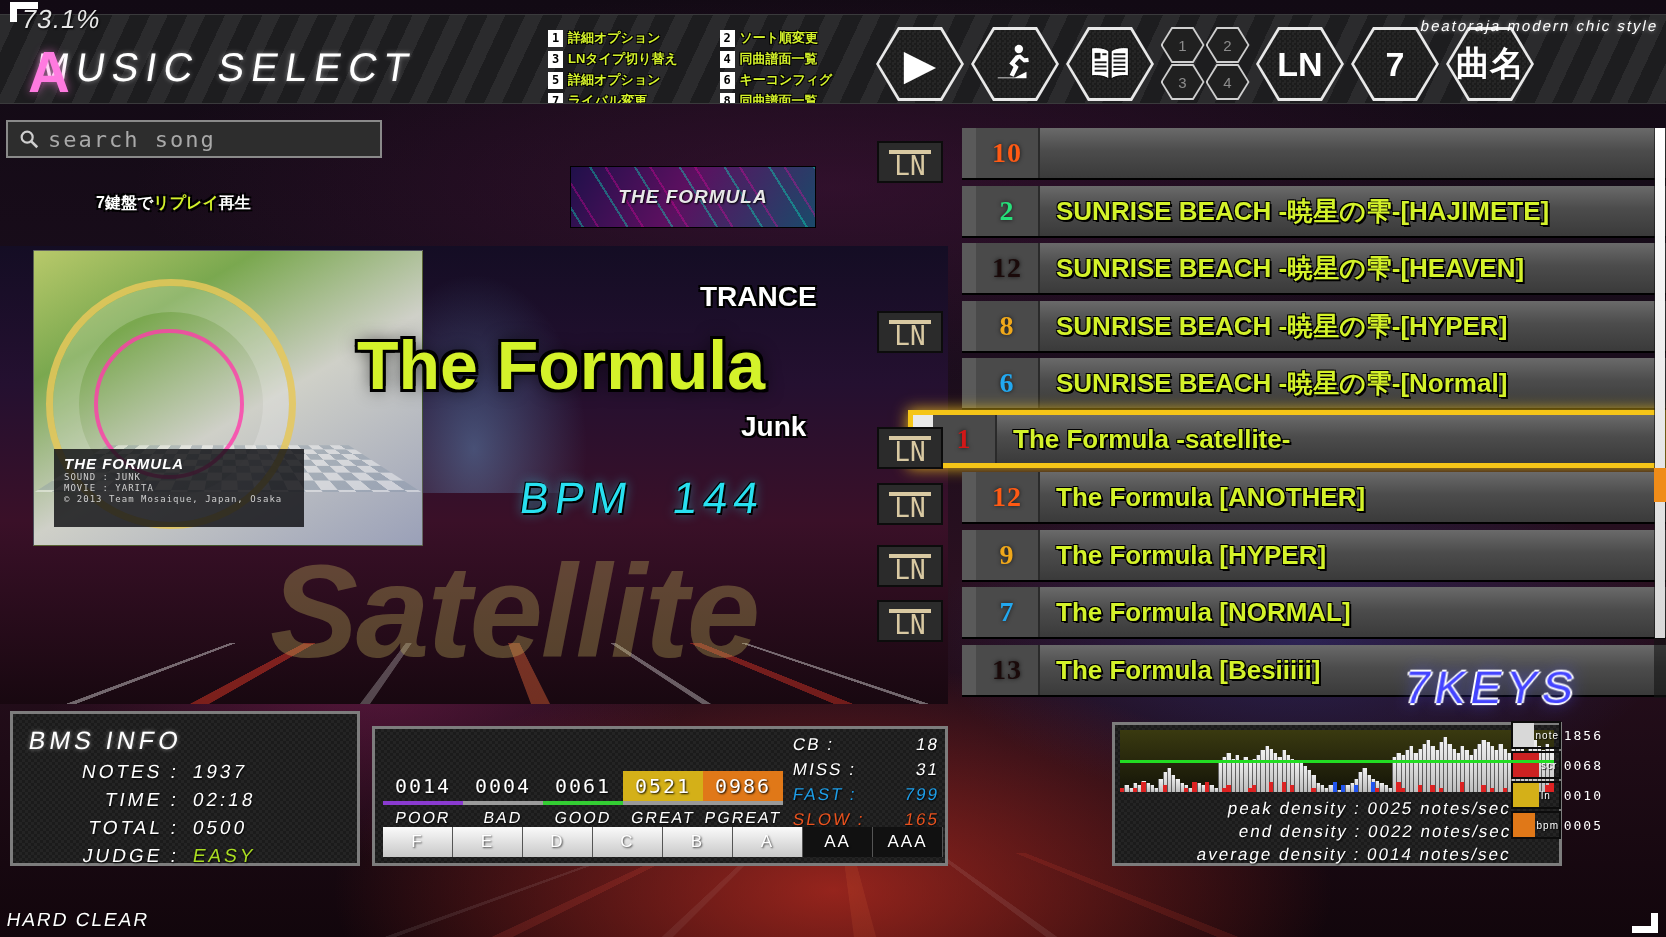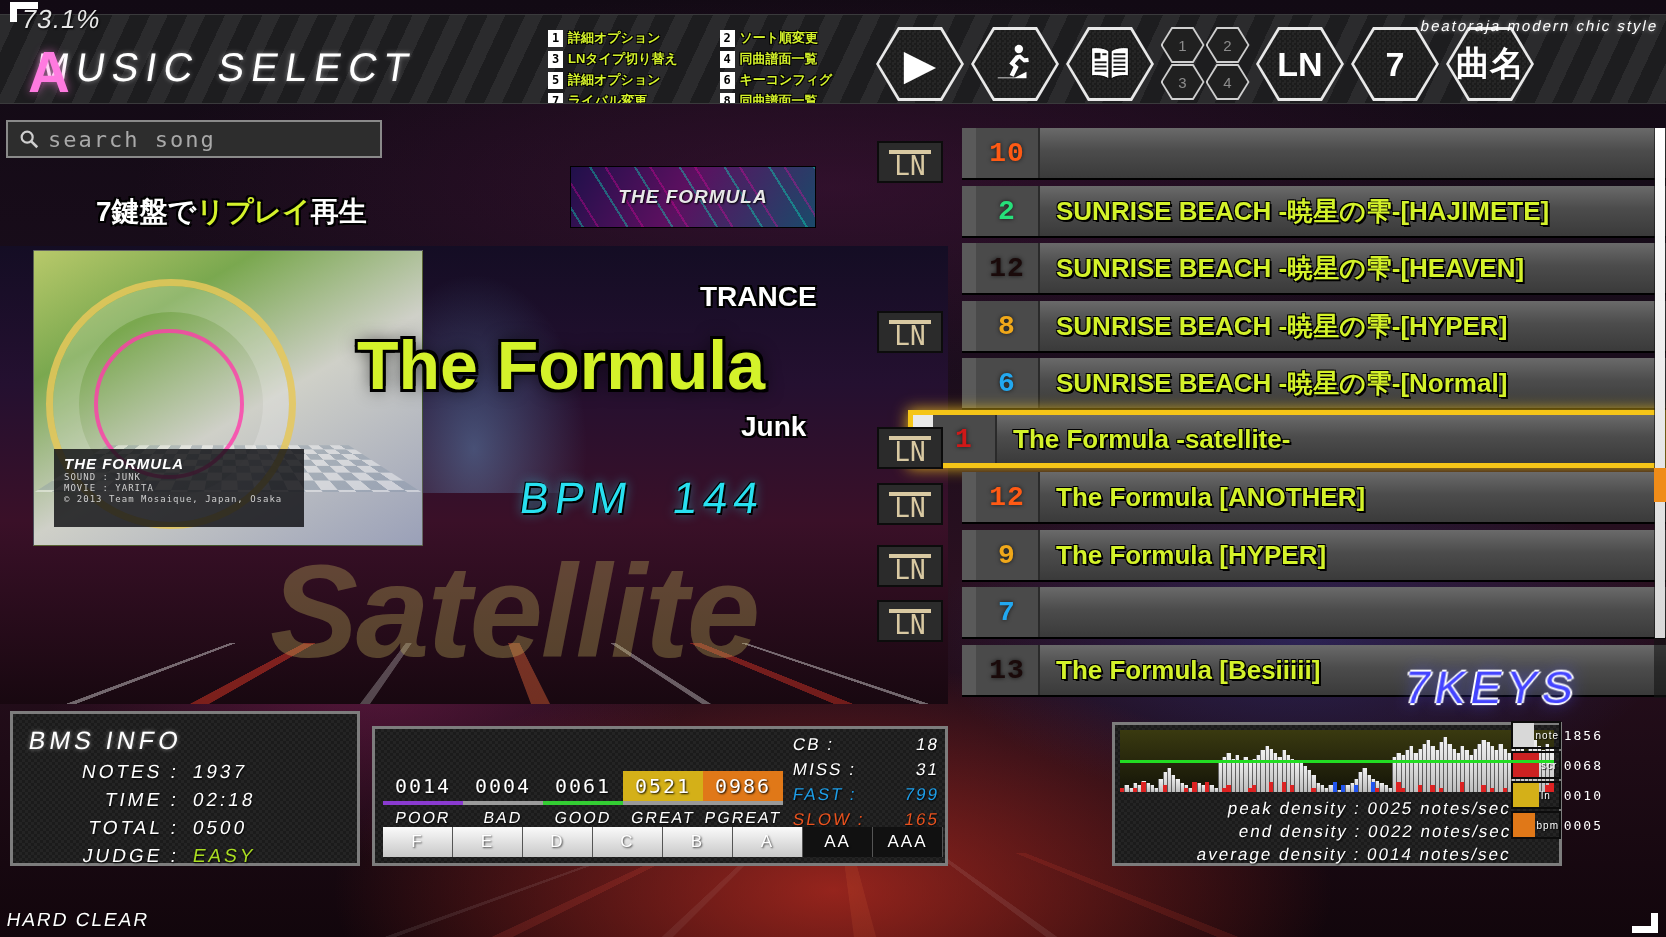--- a/index.html
+++ b/index.html
@@ -68,21 +68,21 @@
   
   #search { position:absolute; left:6px; top:120px; width:376px; height:38px;
     background:#2d2d2d; border:2px solid #8a8a8a; display:flex; align-items:center; padding-left:10px; gap:8px;}
   #search .ph { font-size:22px; color:#a9a9a9; letter-spacing:2px;
     font-family:"DejaVu Sans Mono",monospace;}
 
   
   #replayhint { position:absolute; left:78px; top:193px; display:flex; align-items:center; gap:8px; }
   .sq { width:26px; height:26px; background:#fff; }
   .sq.on { background:#d4f22a; box-shadow:0 0 8px rgba(212,242,42,.8); }
-  #replaytxt { font-size:28px; font-weight:700; margin-left:10px;
+  #replaytxt { font-size:16px; font-weight:700; margin-left:10px;
     text-shadow:2px 2px 0 #000,-2px 2px 0 #000,2px -2px 0 #000,-2px -2px 0 #000; }
   #replaytxt .w { color:#fff; } #replaytxt .y { color:#d4f22a; }
 
   
   #banner { position:absolute; left:570px; top:166px; width:246px; height:62px;
     background:linear-gradient(120deg,#20104a,#5c1060 45%,#1a4a6a); border:1px solid #000;
     display:flex; align-items:center; justify-content:center; overflow:hidden;}
   #banner .bt { color:#e8e8e8; font-size:19px; font-style:italic; font-weight:700; letter-spacing:1px;
     text-shadow:1px 1px 2px #000; z-index:2;}
   #banner::after{content:"";position:absolute;inset:0;
@@ -134,21 +134,21 @@
     border-top:4px solid #d9c9a2; text-align:center;}
 
   
   #list { position:absolute; left:950px; top:128px; width:716px; height:570px; }
   .row { position:absolute; left:12px; width:704px; height:52px; display:flex; align-items:center;
     background:linear-gradient(#6a6a6a,#4c4c4c 45%,#3a3a3a); border-bottom:2px solid #000;
     overflow:hidden;}
   .row .bar { width:14px; height:100%; background:#5a5a5a; flex:0 0 auto;}
   .row .lvl { width:64px; height:100%; display:flex; align-items:center; justify-content:center;
     background:#4a4a4a; border-right:2px solid #2a2a2a; flex:0 0 auto;}
-  .row .lvl span { font-size:28px; font-weight:700; font-family:Liberation Mono, monospace;
+  .row .lvl span { font-size:28px; font-weight:700; font-family:Liberation Serif, serif;
     letter-spacing:1px; text-shadow:0 0 4px rgba(0,0,0,.7);}
   .row .nm { padding-left:16px; font-size:26px; font-weight:700; color:#d4f22a; white-space:nowrap;
     text-shadow:2px 2px 0 #000,-1px 1px 0 #000,1px -1px 0 #000,-1px -1px 0 #000;}
   .row.sel { border:5px solid #f5c518; box-shadow:0 0 14px rgba(245,197,24,.9); height:58px; left:908px-0px;}
   .row.sel .bar { background:#e9e9e9; width:20px;}
 
   #scrollbar { position:absolute; right:0; top:0; width:12px; height:570px; background:rgba(20,20,20,.6);}
   #scrollthumb { position:absolute; right:1px; top:0px; width:10px; height:510px;
     background:linear-gradient(#fff,#d8d8d8); }
   #scrolldot { position:absolute; right:0px; top:340px; width:12px; height:34px; background:#f08c18;}
@@ -472,20 +472,21 @@
     <span class="lvl">
           <span style="color:#f0a81a">9</span>
         </span>
     <span class="nm">The Formula [HYPER]</span>
   </div>
       <div class="row " style="top:459px;">
     <span class="bar"></span>
     <span class="lvl">
           <span style="color:#22a8f0">7</span>
         </span>
+    <span class="nm">The Formula [NORMAL]</span>
   </div>
       <div class="row " style="top:517px;">
     <span class="bar"></span>
     <span class="lvl">
           <span style="color:#1a0a0a">13</span>
         </span>
     <span class="nm">The Formula [Besiiiii]</span>
   </div>
     </div>
   <div id="scrollbar">

